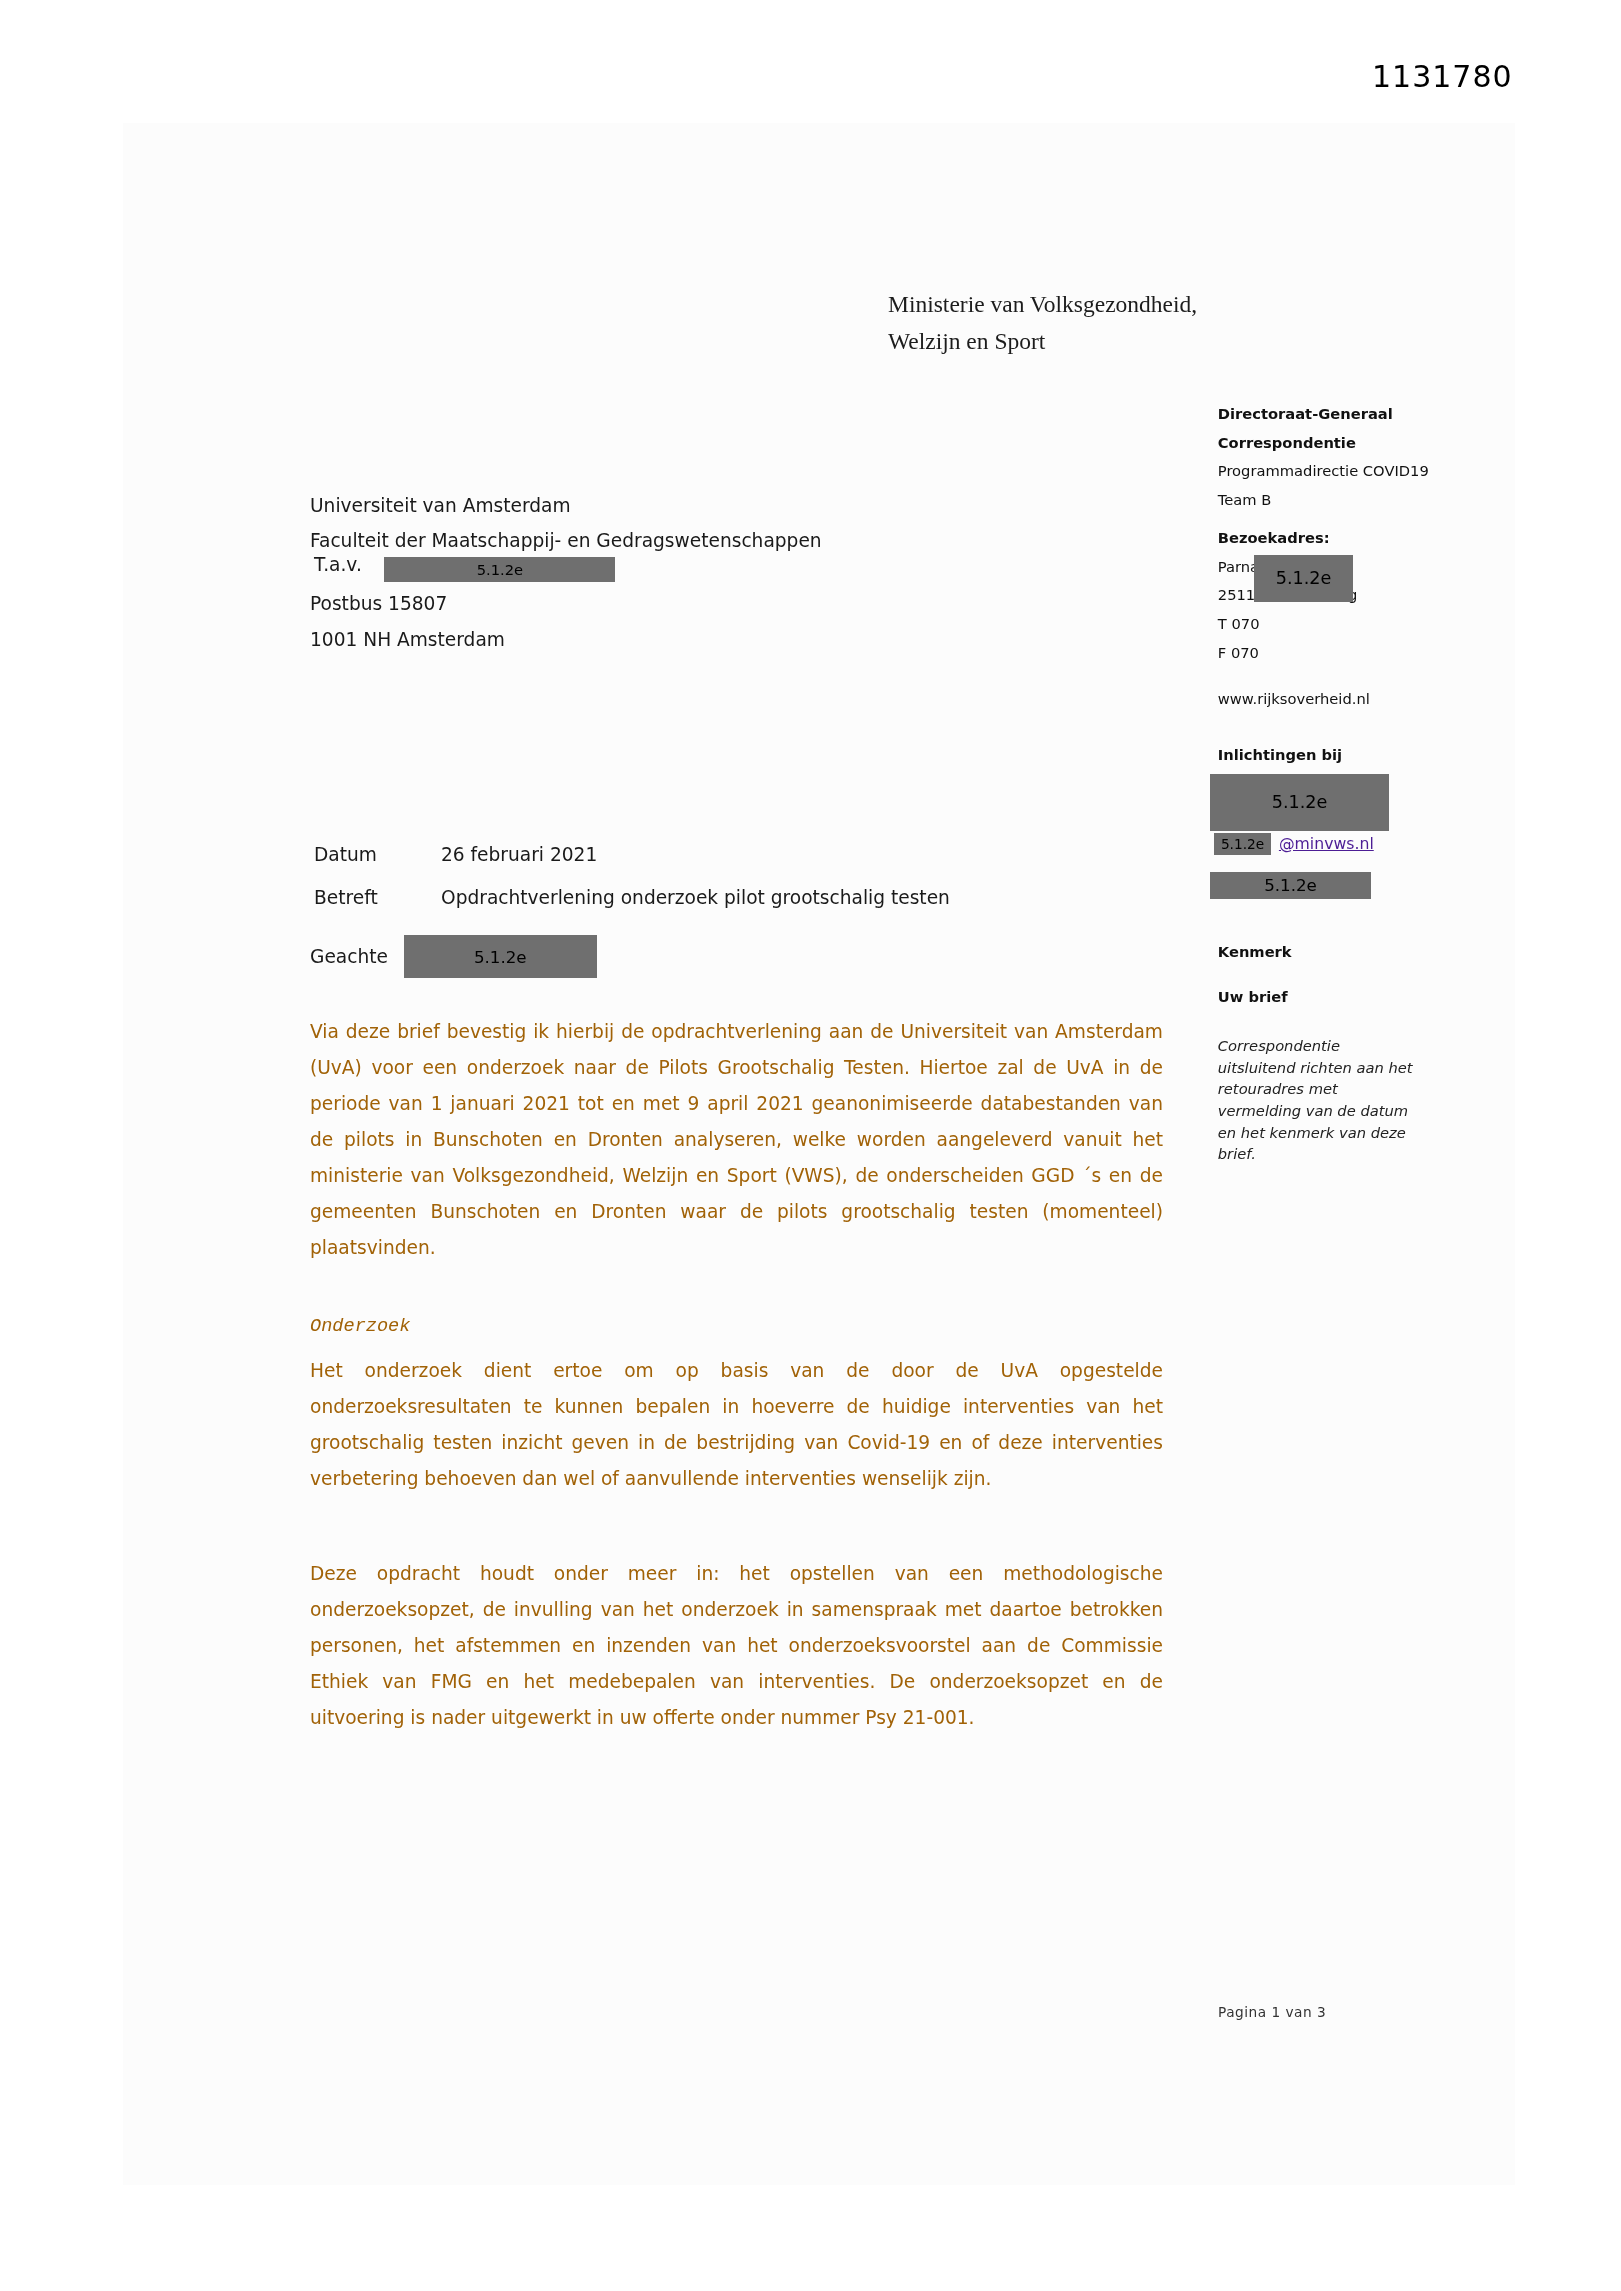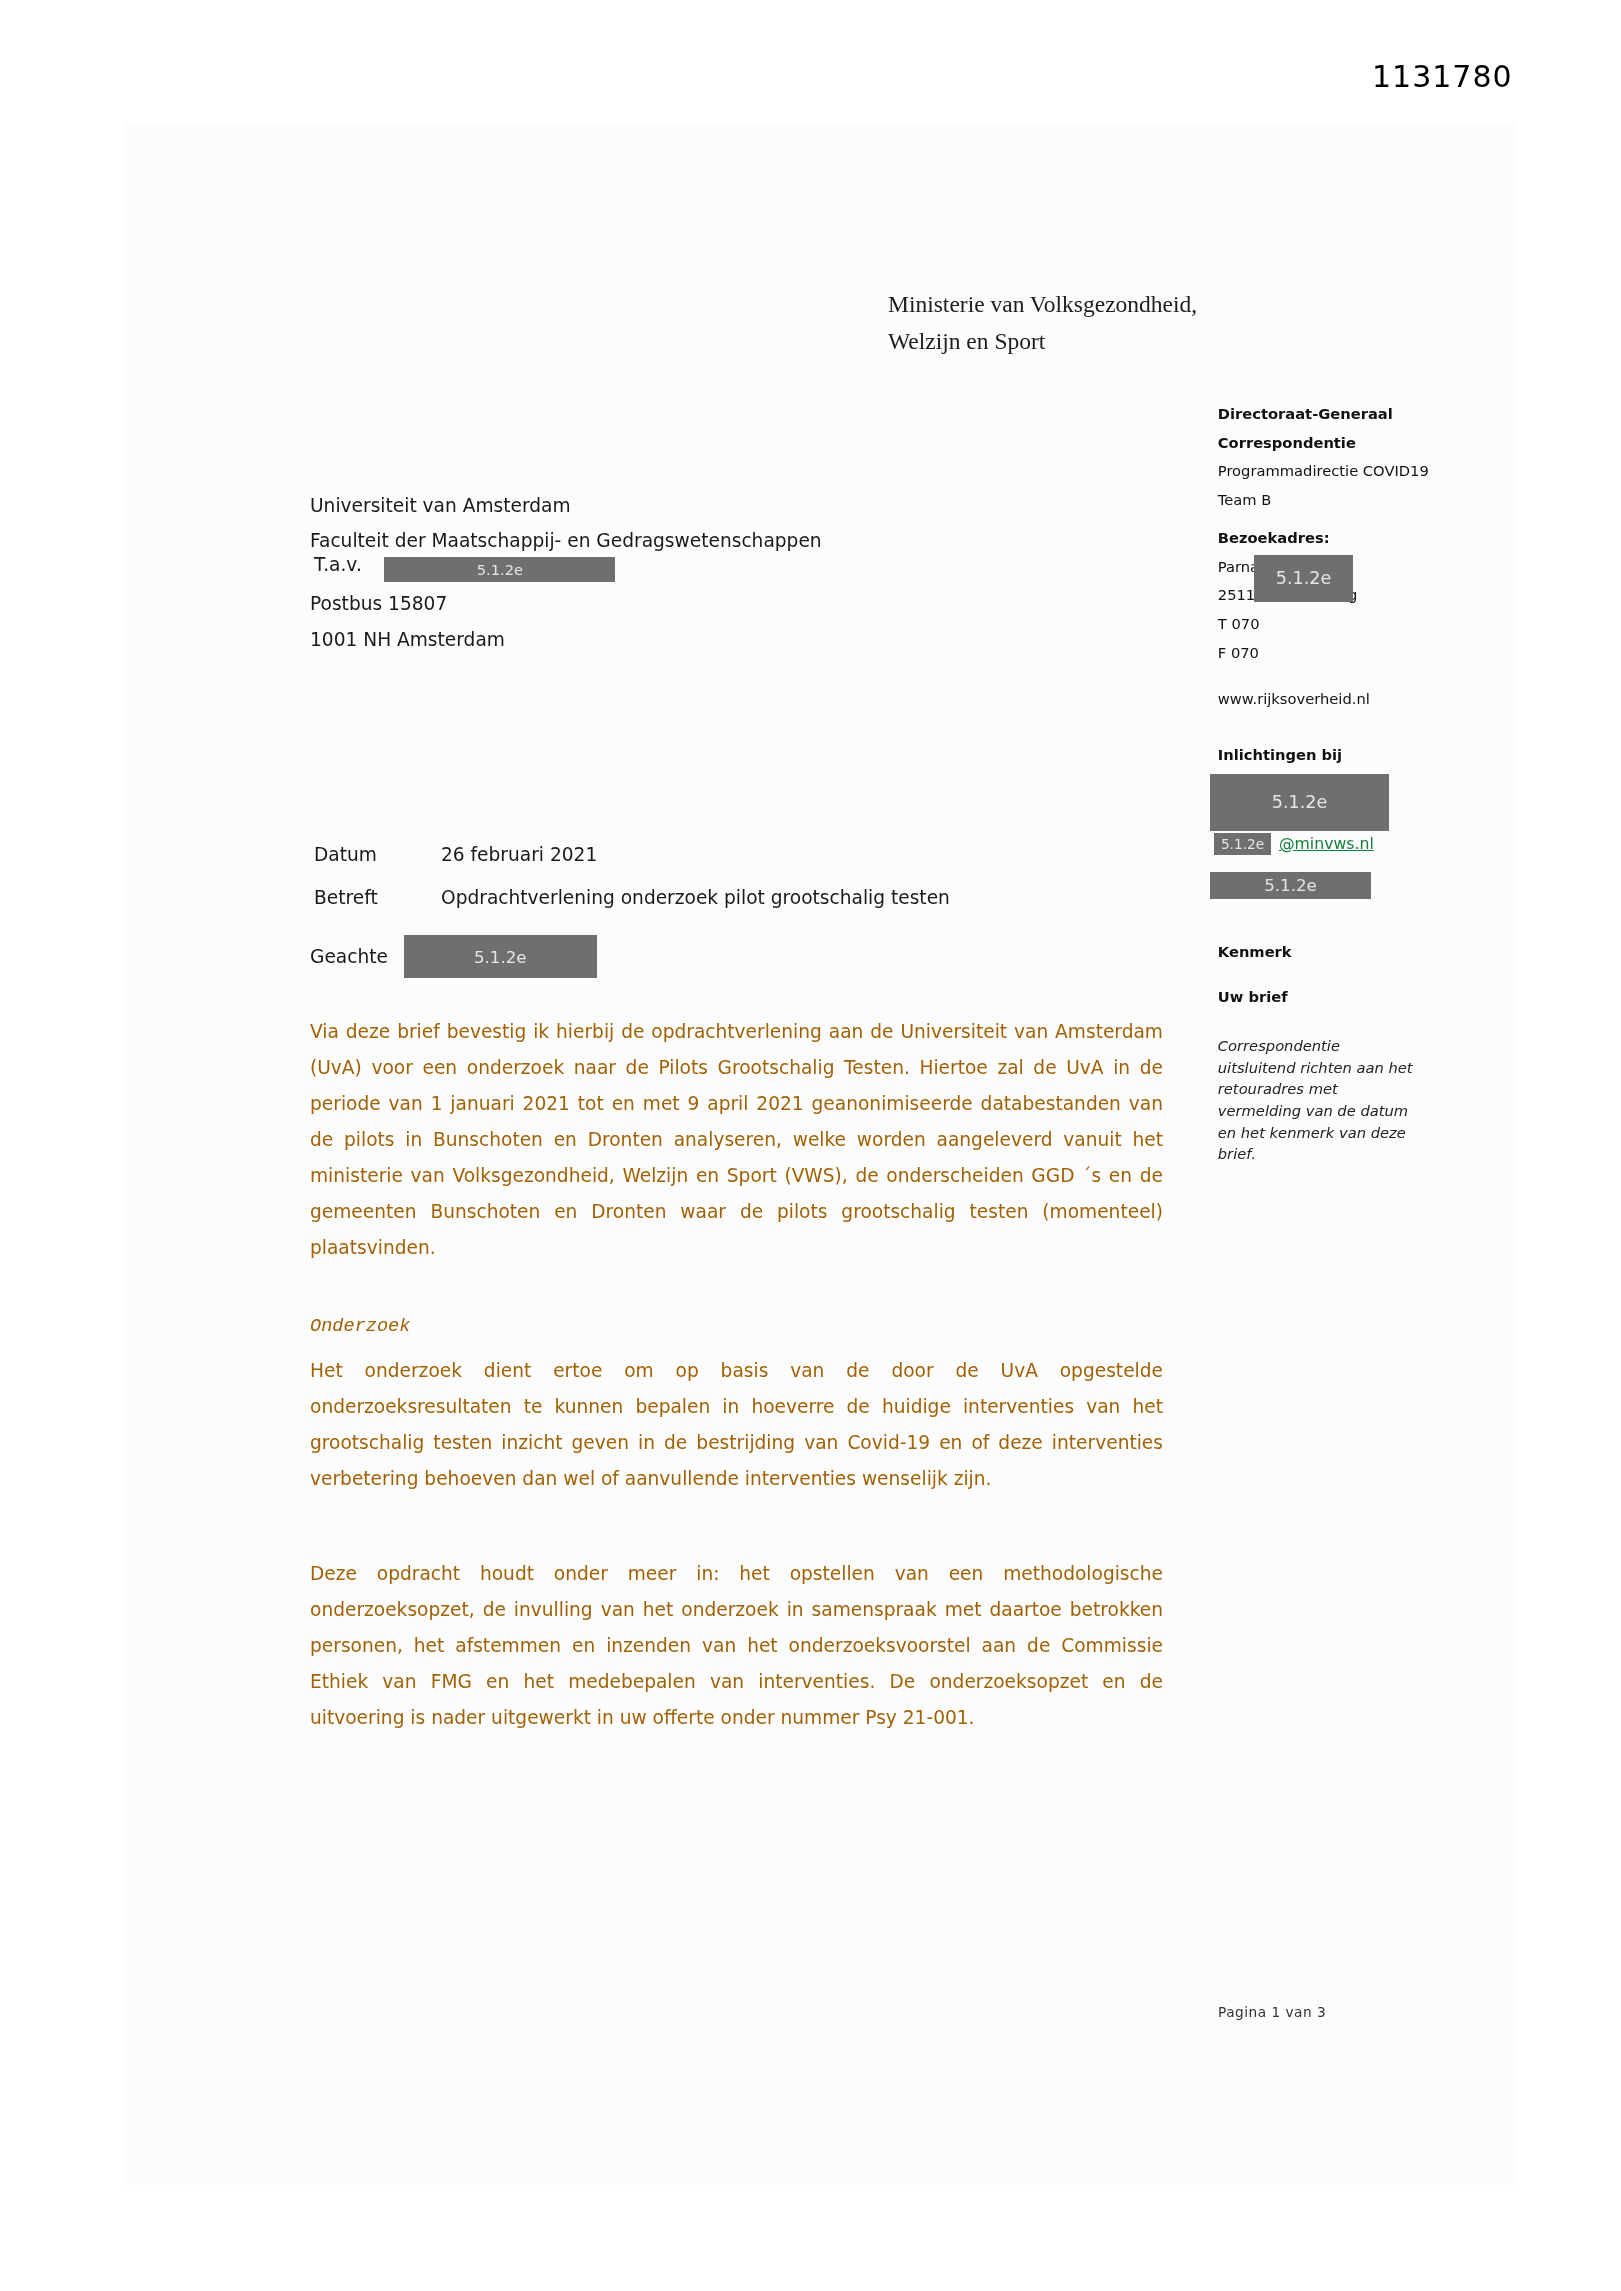--- a/index.html
+++ b/index.html
@@ -41,38 +41,38 @@
     width: 245px;
     font-size: 14.7px;
     line-height: 20.6px;
     color: #111;
   }
   .sidebar .pad { padding-left: 7.8px; }
   .sidebar .b { font-weight: bold; }
   .phone-line { position: relative; }
   .redaction {
     background: #6f6f6f;
-    color: #e5e5e5;
+    color: #000000;
     display: flex;
     align-items: center;
     justify-content: center;
     font-size: 16.7px;
   }
   .redaction.phone {
     position: absolute;
     left: 48px; top: 159px;
     width: 99px; height: 47px;
     font-size: 17.6px;
   }
   .redaction.big { width: 179px; height: 57px; margin-top: 3.9px; font-size: 17.6px; }
   .redaction.small-inline { width: 57px; height: 22.5px; font-size: 13.7px; display: inline-flex; vertical-align: middle; }
   .redaction.wide { width: 161px; height: 27.4px; margin-top: 12.7px; }
   .email-row { margin-top: -2px; }
   .email-link {
-    color: #15803d;
+    color: #4c1d95;
     text-decoration: underline;
     font-size: 15.7px;
     margin-left: 3.9px;
     vertical-align: middle;
   }
   .website-line { margin-top: 17.6px; }
   .inlichtingen { margin-top: 28px; }
   .kenmerk { margin-top: 39px; }
   .uwbrief { margin-top: 15.7px; }
   .note {

